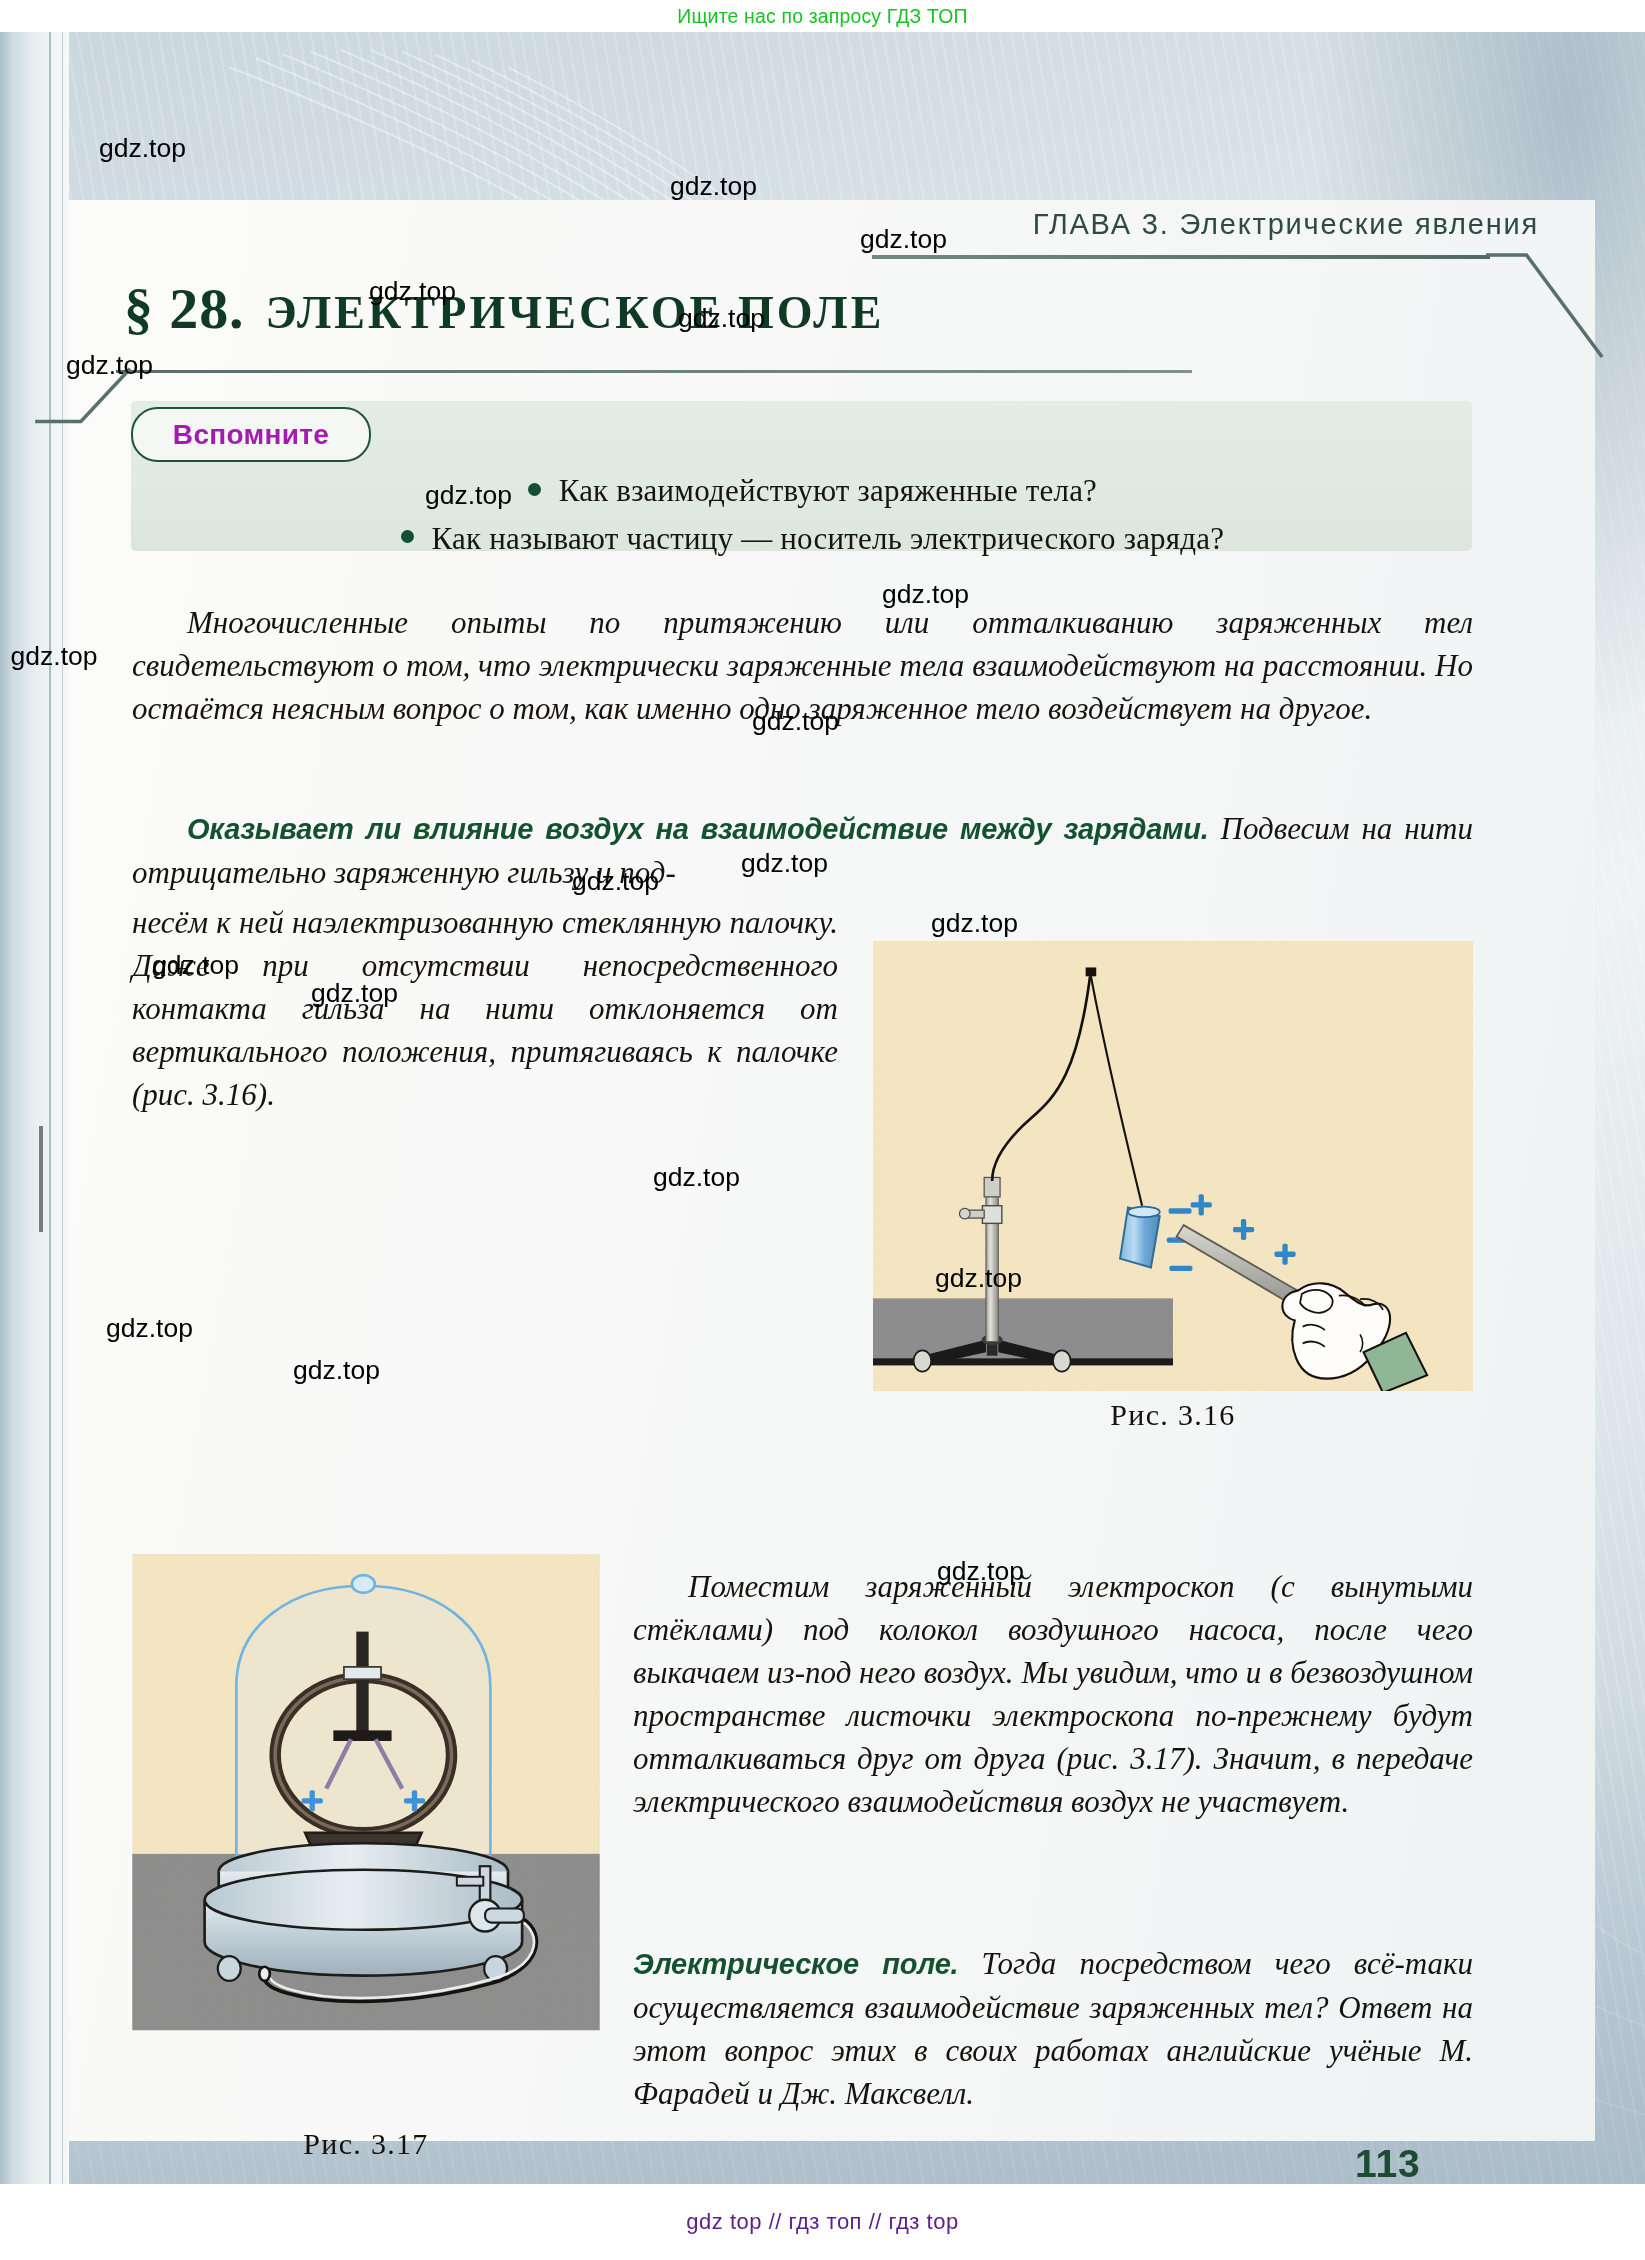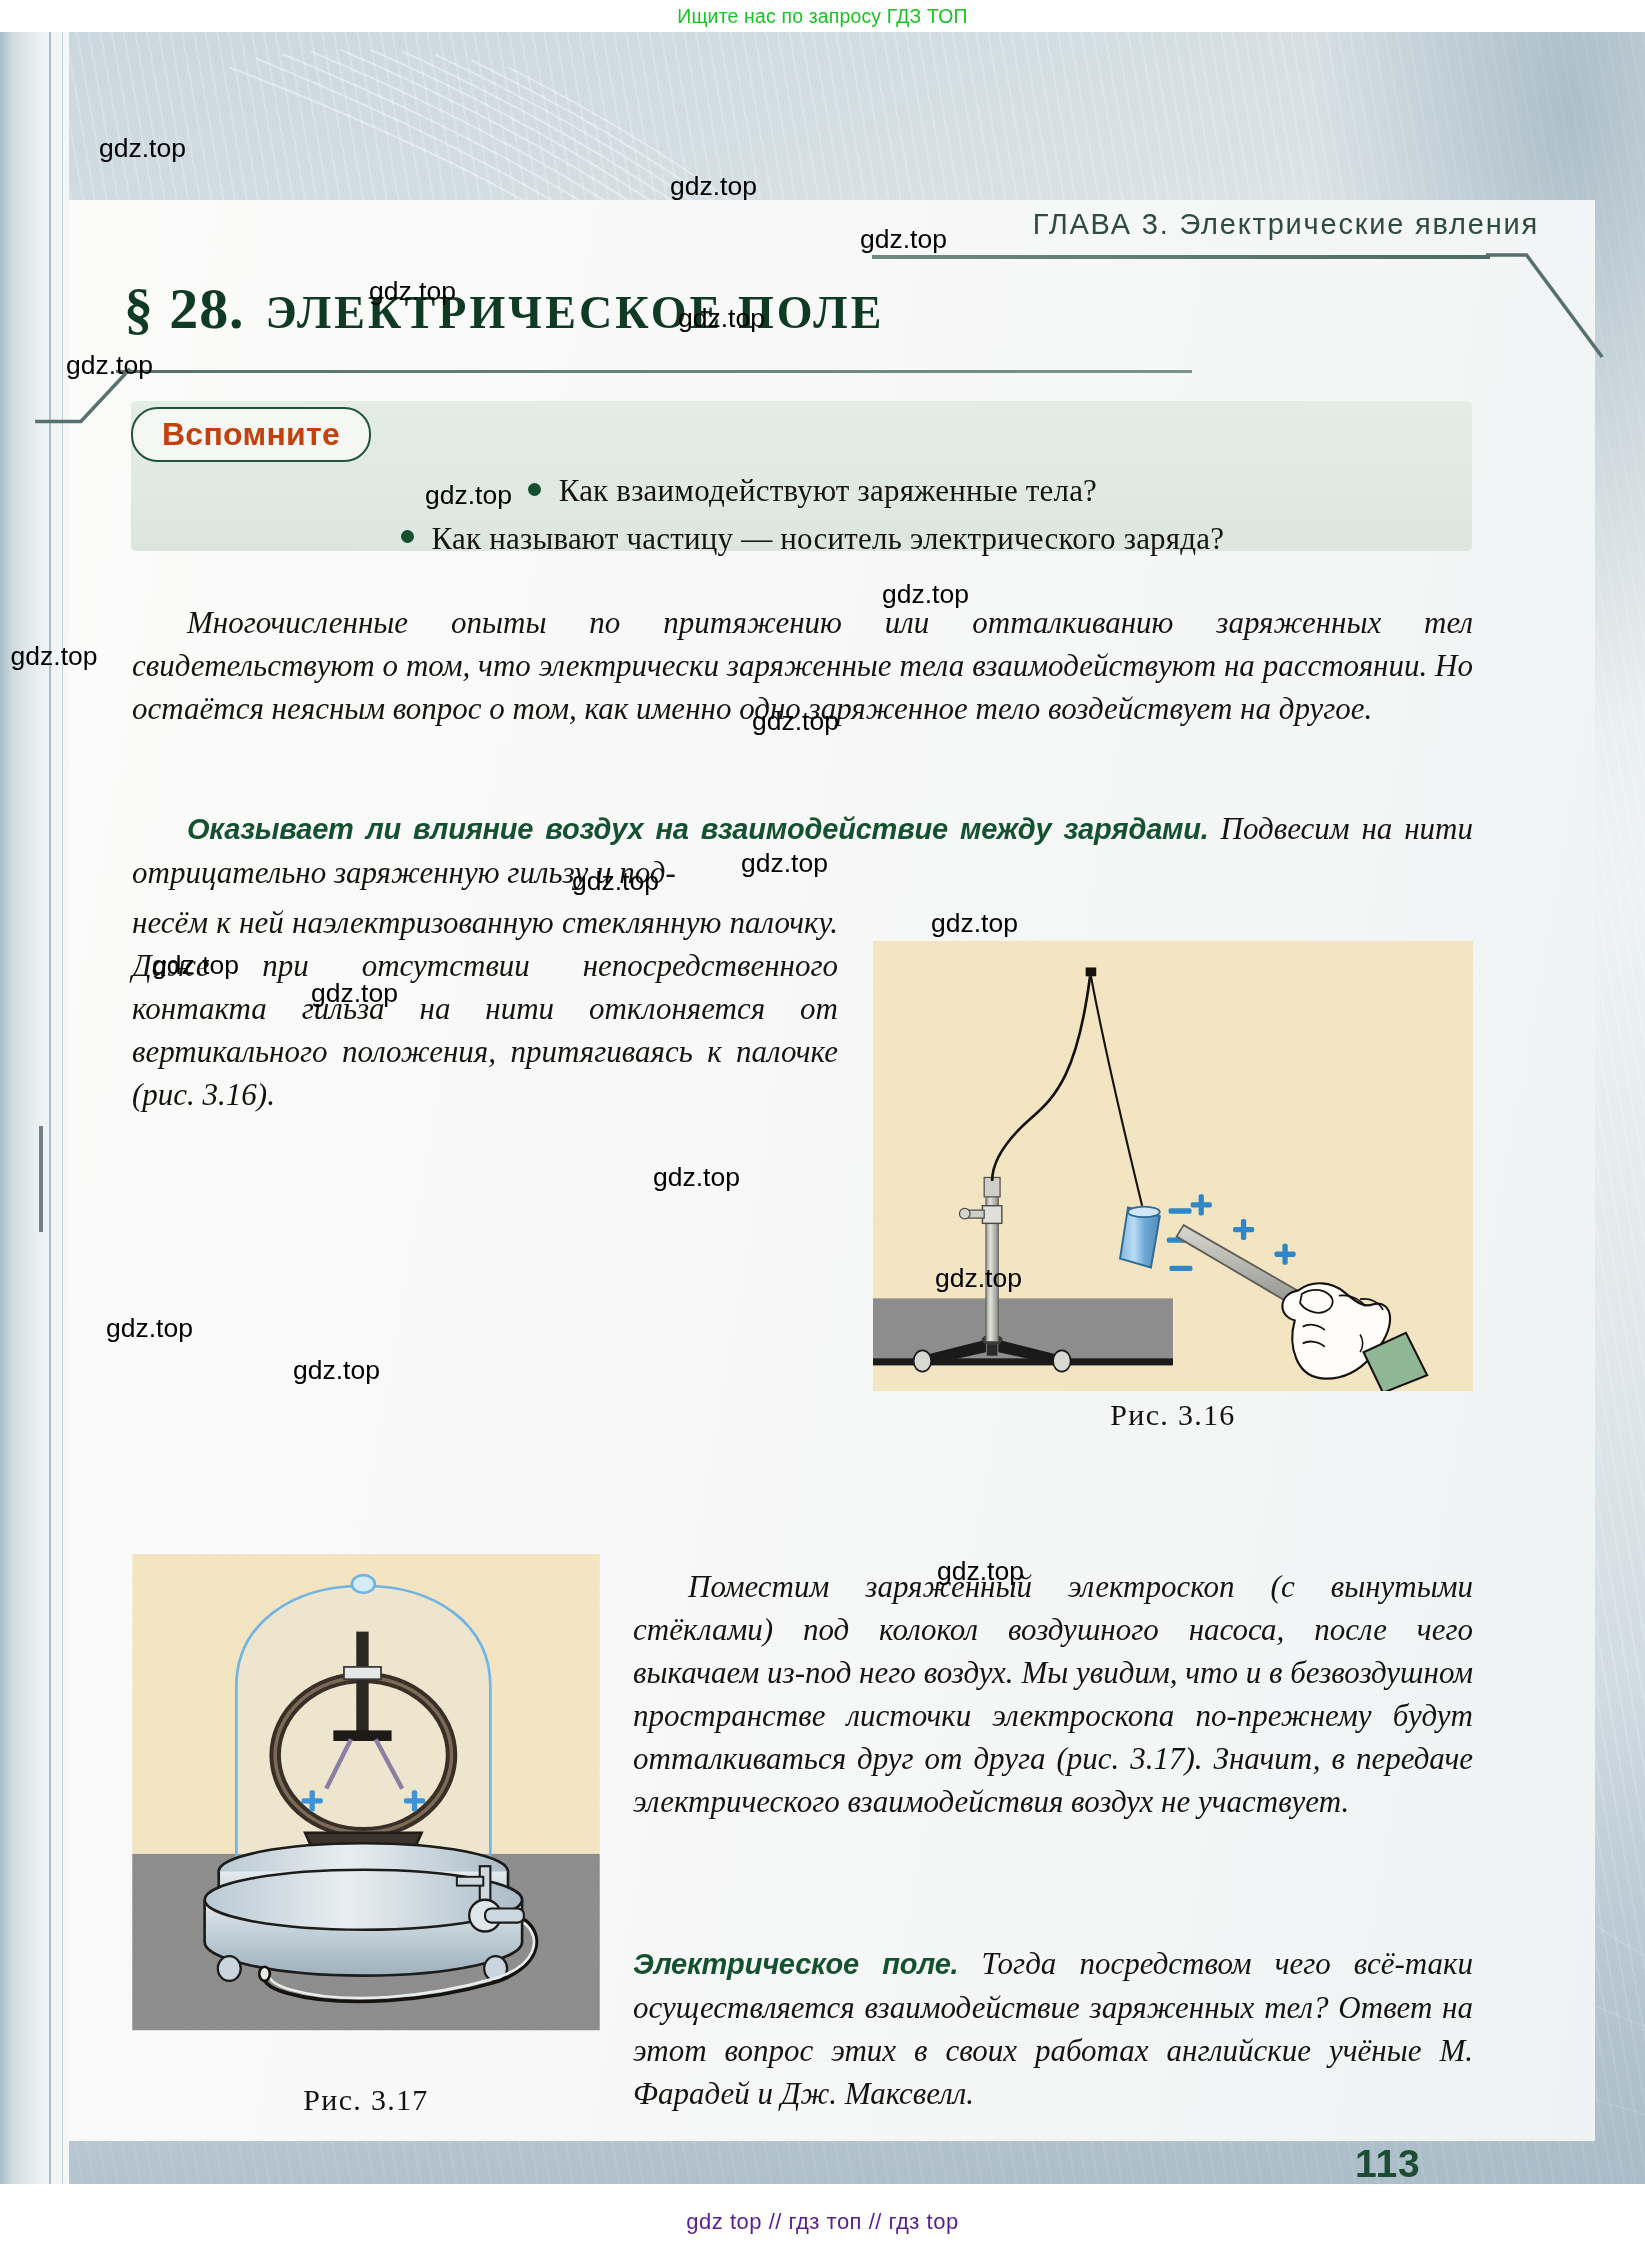--- a/index.html
+++ b/index.html
@@ -86,21 +86,21 @@
   }
   #recall-tab{
     position:absolute;left:131px;top:375px;width:236px;height:51px;
     background:#f4f7f4;
     border:2.6px solid #20543a;
     border-radius:26.5px;
     display:flex;align-items:center;justify-content:center;
   }
   #recall-tab .t{
     font-family:"Liberation Sans", sans-serif;font-weight:bold;
-    font-size:32px;color:#c2410c;letter-spacing:0.3px;
+    font-size:28px;color:#a21caf;letter-spacing:0.3px;
   }
   #recall-list{position:absolute;left:173px;top:441px;width:1279px;}
   .recall-item{display:flex;align-items:baseline;margin-bottom:11.5px;justify-content:center;}
   .recall-item .bullet{
     width:13.2px;height:13.2px;border-radius:50%;background:#14502f;
     margin-right:17.6px;flex:0 0 auto;position:relative;top:-5.3px;
   }
   .recall-item .t{
     font-family:"Liberation Serif", serif;font-size:31px;color:#16140f;letter-spacing:0.2px;white-space:nowrap;
   }
@@ -127,21 +127,21 @@
 
   
   #fig316{position:absolute;left:873px;top:909px;width:600px;height:450px;}
   #fig316 .cap{
     position:absolute;left:0;top:457px;width:600px;text-align:center;
     font-family:"Liberation Serif", serif;font-size:30px;color:#141210;letter-spacing:1.3px;
   }
   
   #fig317{position:absolute;left:132px;top:1522px;width:468px;height:538px;}
   #fig317 .cap{
-    position:absolute;left:0;top:529px;width:468px;text-align:center;
+    position:absolute;left:0;top:573px;width:468px;text-align:center;
     font-family:"Liberation Serif", serif;font-size:30px;color:#141210;letter-spacing:1.3px;
   }
 
   
   #pagenum{
     position:absolute;left:1355px;top:2110px;
     font-family:"Liberation Sans", sans-serif;font-weight:bold;
     font-size:39px;color:#1d4b34;letter-spacing:0.9px;
   }
 

